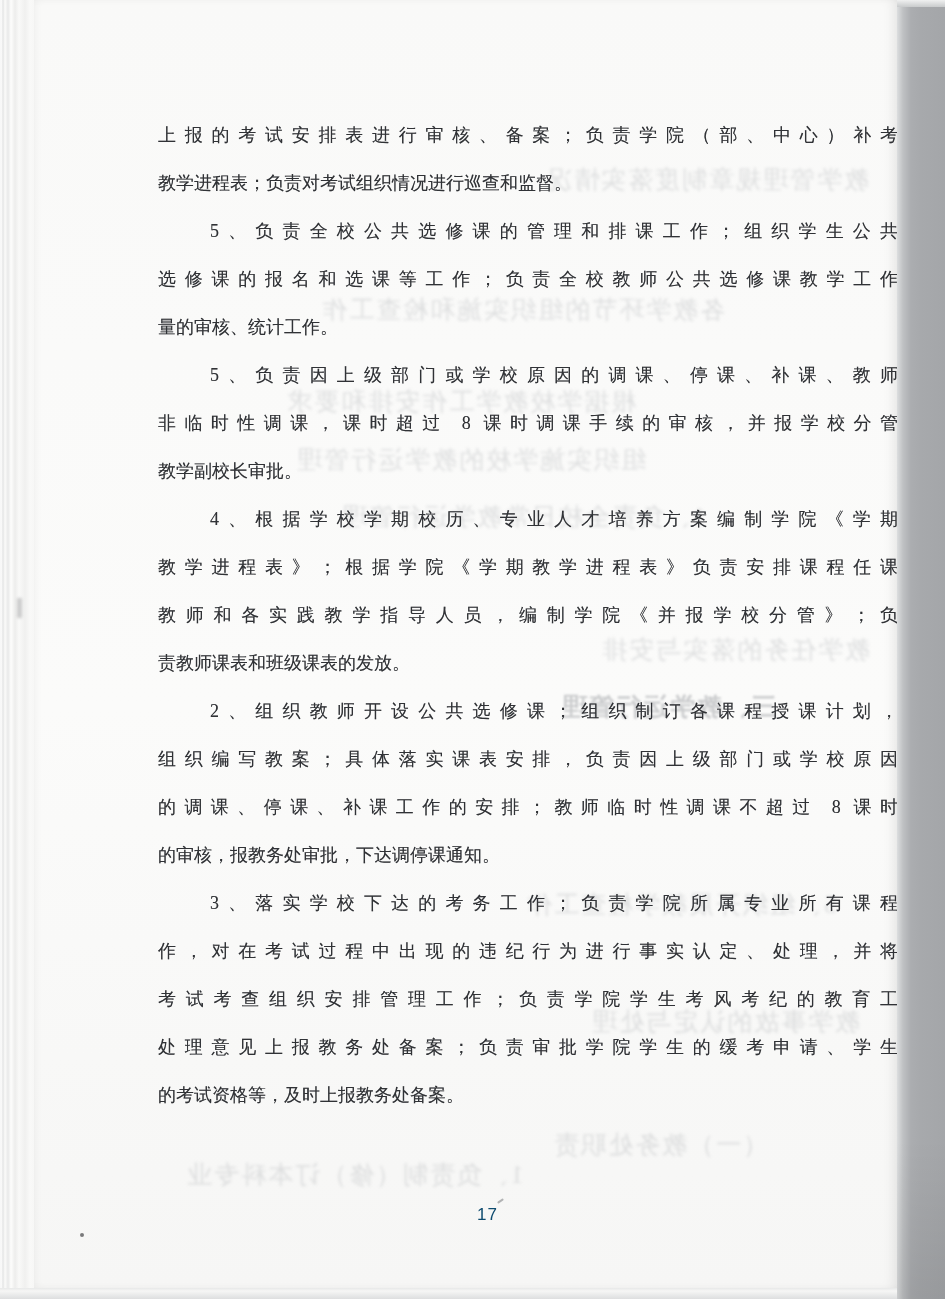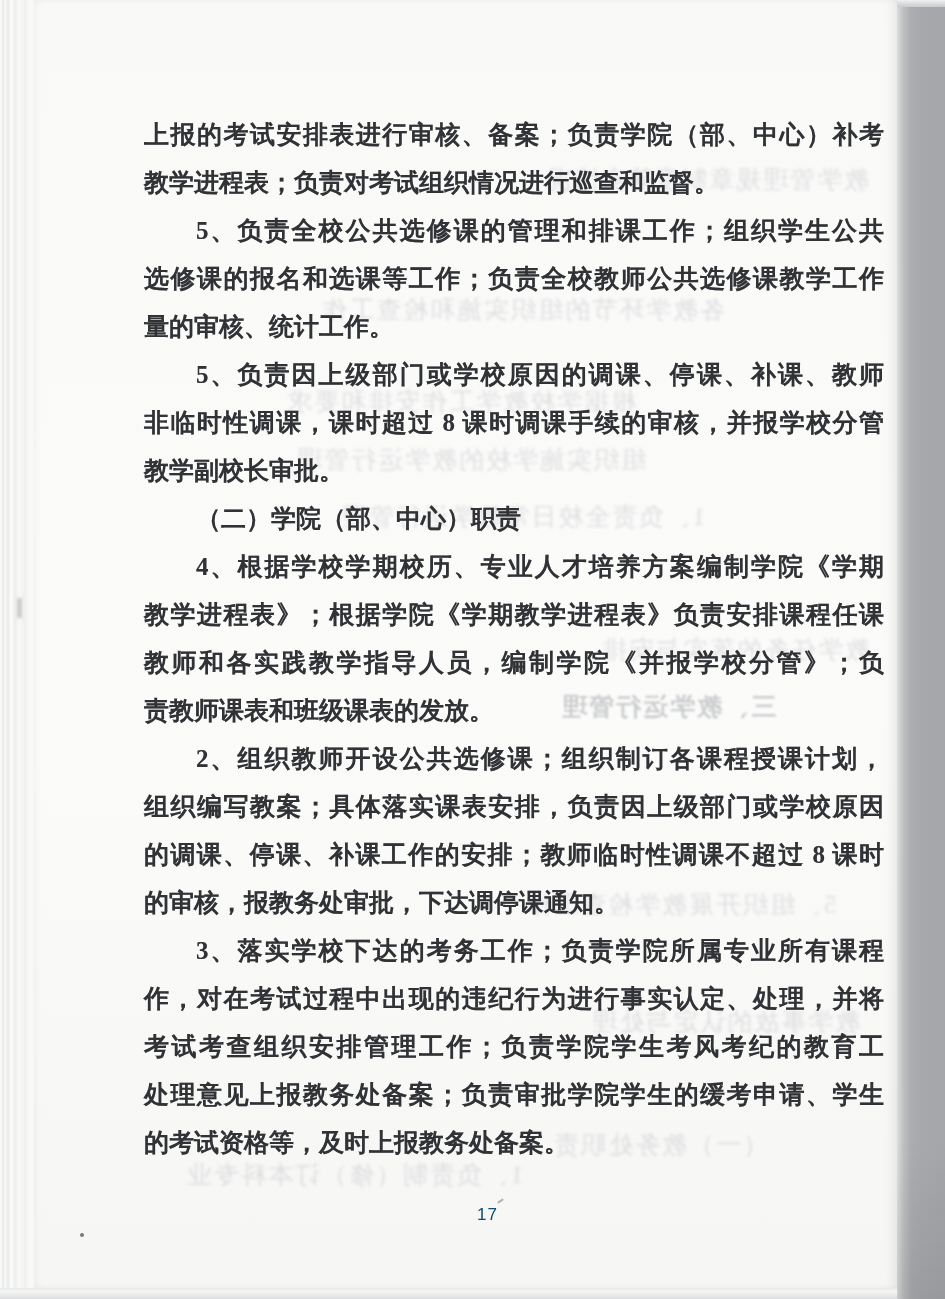--- a/index.html
+++ b/index.html
@@ -55,24 +55,23 @@
   .bleed-layer{ position:absolute; inset:0; }
   .bleed-line{
     position:absolute; transform:scaleX(-1); filter:blur(1.7px);
     color:#c2c4c6; opacity:.5; font-size:25px; white-space:nowrap;
     letter-spacing:2px;
   }
   .bleed-line.strong{ color:#aeb0b3; opacity:.62; filter:blur(1.3px); font-weight:bold; }
 
   
   .text-block{
-    position:absolute; left:144px; top:111px; width:740px;
-    font-size:25px; line-height:48px; color:#303236;
+    position:absolute; left:158px; top:111px; width:740px;
+    font-size:18px; line-height:48px; color:#303236;
     text-shadow:0 0 .6px rgba(48,50,54,.45);
-    font-weight:bold;
   }
   .line{ height:48px; text-align:justify; text-align-last:justify; }
   .line.indent{ text-indent:52px; }
   .line.end{ text-align-last:left; }
 
   
   .page-number{
     position:absolute; left:477px; top:1205px;
     font-family:"Liberation Sans","DejaVu Sans",sans-serif;
     font-size:17px; color:#0c4a6e; letter-spacing:1px;
@@ -115,21 +114,20 @@
   <div class="text-block">
 
   <div class="line">上报的考试安排表进行审核、备案；负责学院（部、中心）补考</div>
       <div class="line end">教学进程表；负责对考试组织情况进行巡查和监督。</div>
       <div class="line indent">5、负责全校公共选修课的管理和排课工作；组织学生公共</div>
       <div class="line">选修课的报名和选课等工作；负责全校教师公共选修课教学工作</div>
       <div class="line end">量的审核、统计工作。</div>
       <div class="line indent">5、负责因上级部门或学校原因的调课、停课、补课、教师</div>
       <div class="line">非临时性调课，课时超过 8 课时调课手续的审核，并报学校分管</div>
       <div class="line end">教学副校长审批。</div>
-      <div class="line indent end">（二）学院（部、中心）职责</div>
       <div class="line indent">4、根据学校学期校历、专业人才培养方案编制学院《学期</div>
       <div class="line">教学进程表》；根据学院《学期教学进程表》负责安排课程任课</div>
       <div class="line">教师和各实践教学指导人员，编制学院《并报学校分管》；负</div>
       <div class="line end">责教师课表和班级课表的发放。</div>
       <div class="line indent">2、组织教师开设公共选修课；组织制订各课程授课计划，</div>
       <div class="line">组织编写教案；具体落实课表安排，负责因上级部门或学校原因</div>
       <div class="line">的调课、停课、补课工作的安排；教师临时性调课不超过 8 课时</div>
       <div class="line end">的审核，报教务处审批，下达调停课通知。</div>
       <div class="line indent">3、落实学校下达的考务工作；负责学院所属专业所有课程</div>
       <div class="line">作，对在考试过程中出现的违纪行为进行事实认定、处理，并将</div>

